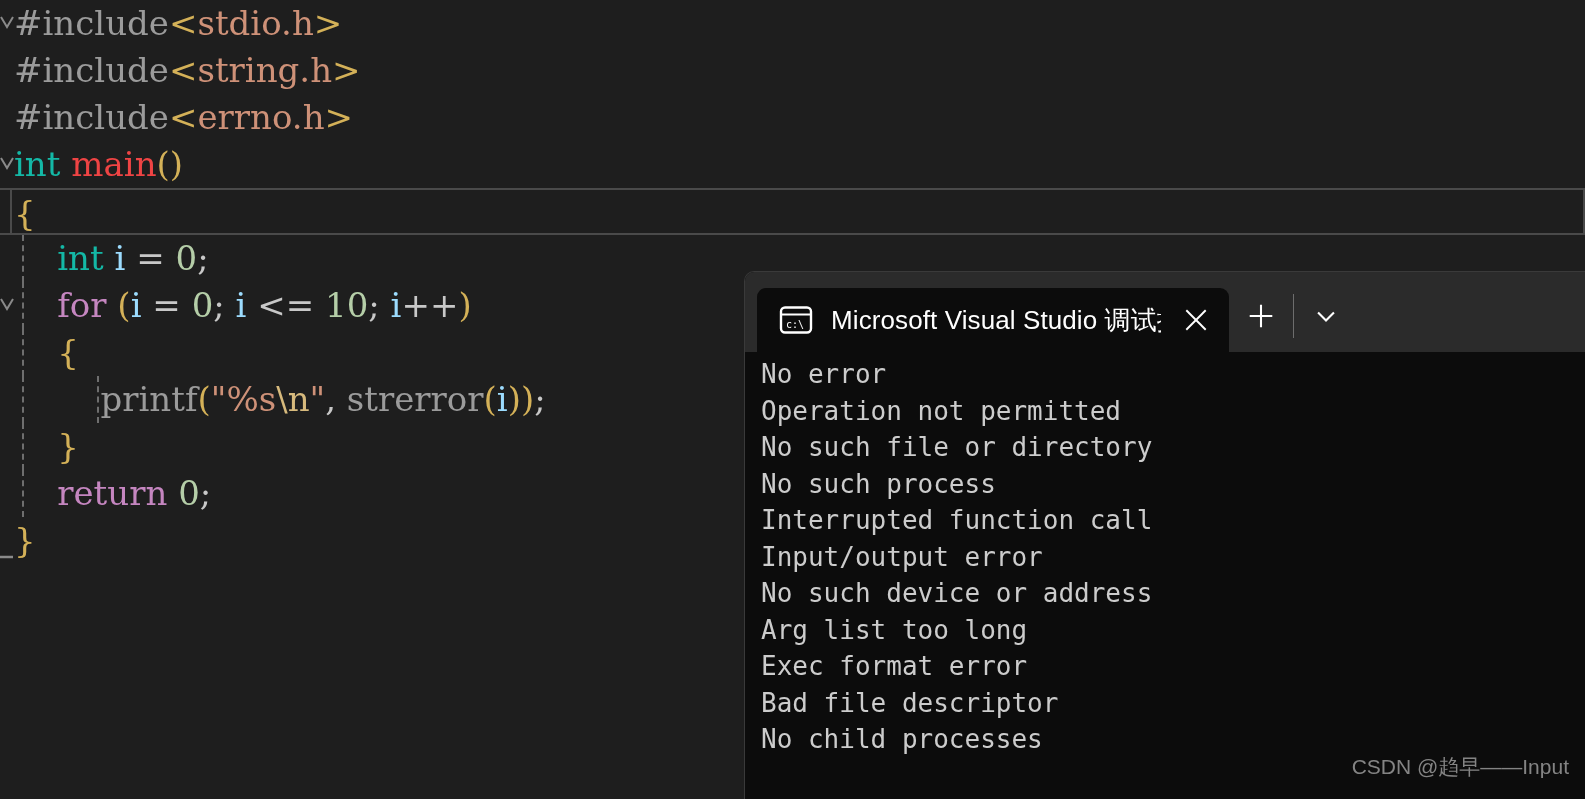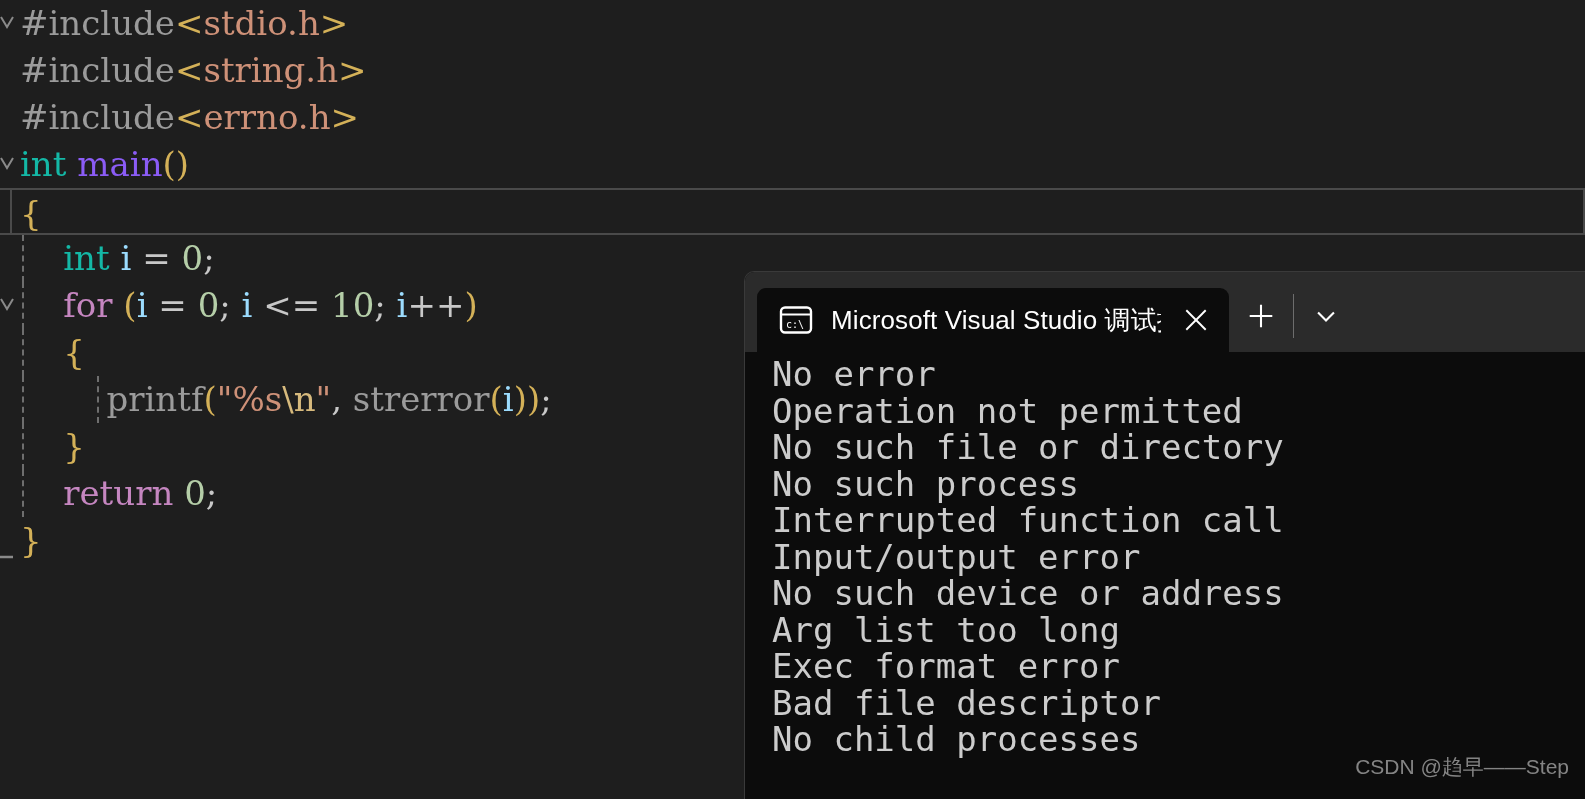--- a/index.html
+++ b/index.html
@@ -30,21 +30,21 @@
     width: 1585px;
     font-family: "DejaVu Serif", "Liberation Serif", serif;
     font-size: 34px;
     line-height: 47px;
     white-space: pre;
   }
 
   .line {
     position: relative;
     height: 47px;
-    padding-left: 20px;
+    padding-left: 14px;
     box-sizing: border-box;
     display: block;
   }
 
   .line.current {
     background: #1e1e1e;
     border-top: 2px solid #4a4a4a;
     border-bottom: 2px solid #4a4a4a;
     box-shadow: inset 0 0 0 1px rgba(90,90,90,0.0);
     height: 47px;
@@ -75,21 +75,21 @@
     width: 0;
     border-left: 2px dashed #6e6e6e;
     height: 47px;
   }
 
   
   .t-pre    { color: #9b9b9b; }
   .t-hdr    { color: #ce9178; }
   .t-angle  { color: #d4b158; }
   .t-kw     { color: #14b8a6; }
-  .t-fn     { color: #8b5cf6; margin-top: 24px; }
+  .t-fn     { color: #ef4444; margin-top: 24px; }
   .t-ctl    { color: #c586c0; text-align: center; }
   .t-var    { color: #9cdcfe; }
   .t-num    { color: #b5cea8; }
   .t-op     { color: #c8c8c8; }
   .t-punc   { color: #d4b158; }
   .t-plain  { color: #c8c8c8; }
   .t-str    { color: #ce9178; }
   .t-esc    { color: #d7ba7d; }
   .t-brace  { color: #d4b158; }
   .t-semi   { color: #c8c8c8; }
@@ -180,23 +180,23 @@
   .dropdown-btn {
     width: 64px;
     height: 56px;
     color: #ffffff;
     display: flex;
     align-items: center;
     justify-content: center;
   }
 
   .term-body {
-    padding: 4px 0 0 27px;
+    padding: 4px 0 0 16px;
     font-family: "DejaVu Sans Mono", "Liberation Mono", monospace;
-    font-size: 34px;
+    font-size: 26px;
     line-height: 36.5px;
     color: #cccccc;
     white-space: pre;
   }
   .term-line { height: 36.5px; }
 
   
   #watermark {
     position: absolute;
     right: 16px;
@@ -257,13 +257,13 @@
           <polyline points="8,13 17,22 26,13" stroke="currentColor" stroke-width="2.4"></polyline>
         </svg>
       </span>
     </div>
 
   </div>
 
   <div class="term-body" id="term-body"><div class="term-line">No error</div><div class="term-line">Operation not permitted</div><div class="term-line">No such file or directory</div><div class="term-line">No such process</div><div class="term-line">Interrupted function call</div><div class="term-line">Input/output error</div><div class="term-line">No such device or address</div><div class="term-line">Arg list too long</div><div class="term-line">Exec format error</div><div class="term-line">Bad file descriptor</div><div class="term-line">No child processes</div></div>
 </div>
 
-<div id="watermark">CSDN @趋早——Step</div>
+<div id="watermark">CSDN @趋早——Input</div>
 
 </body></html>

